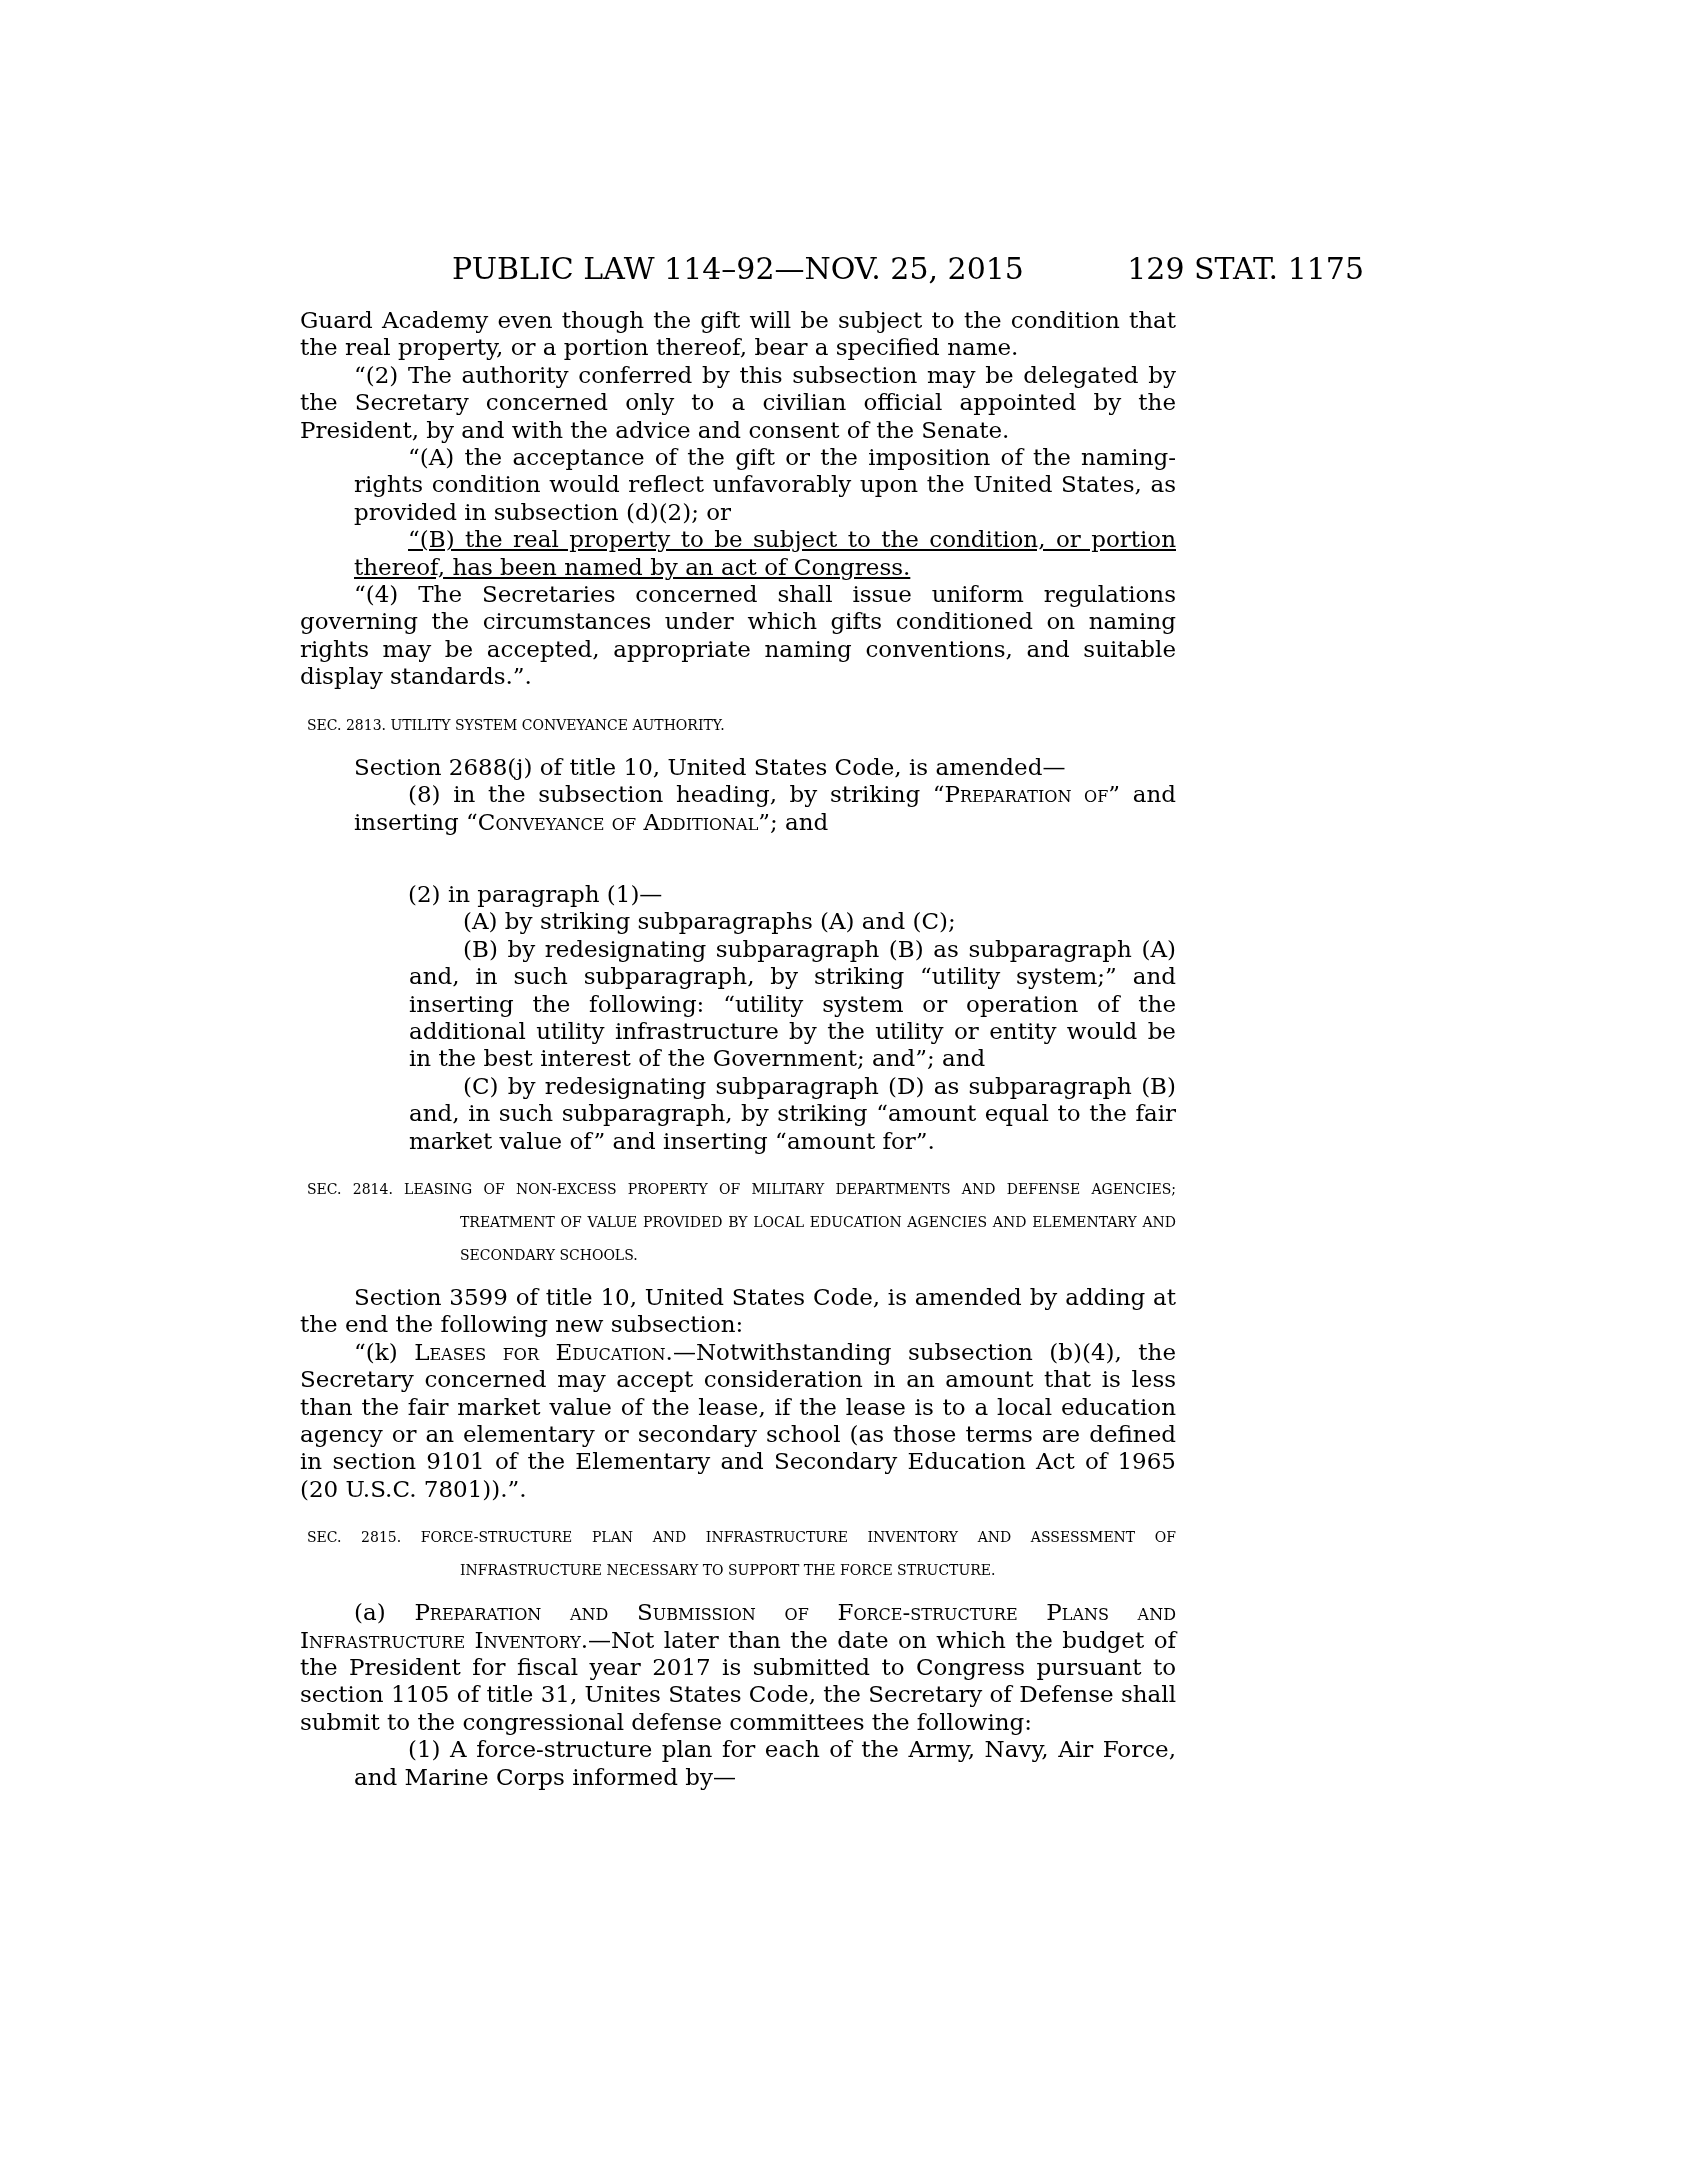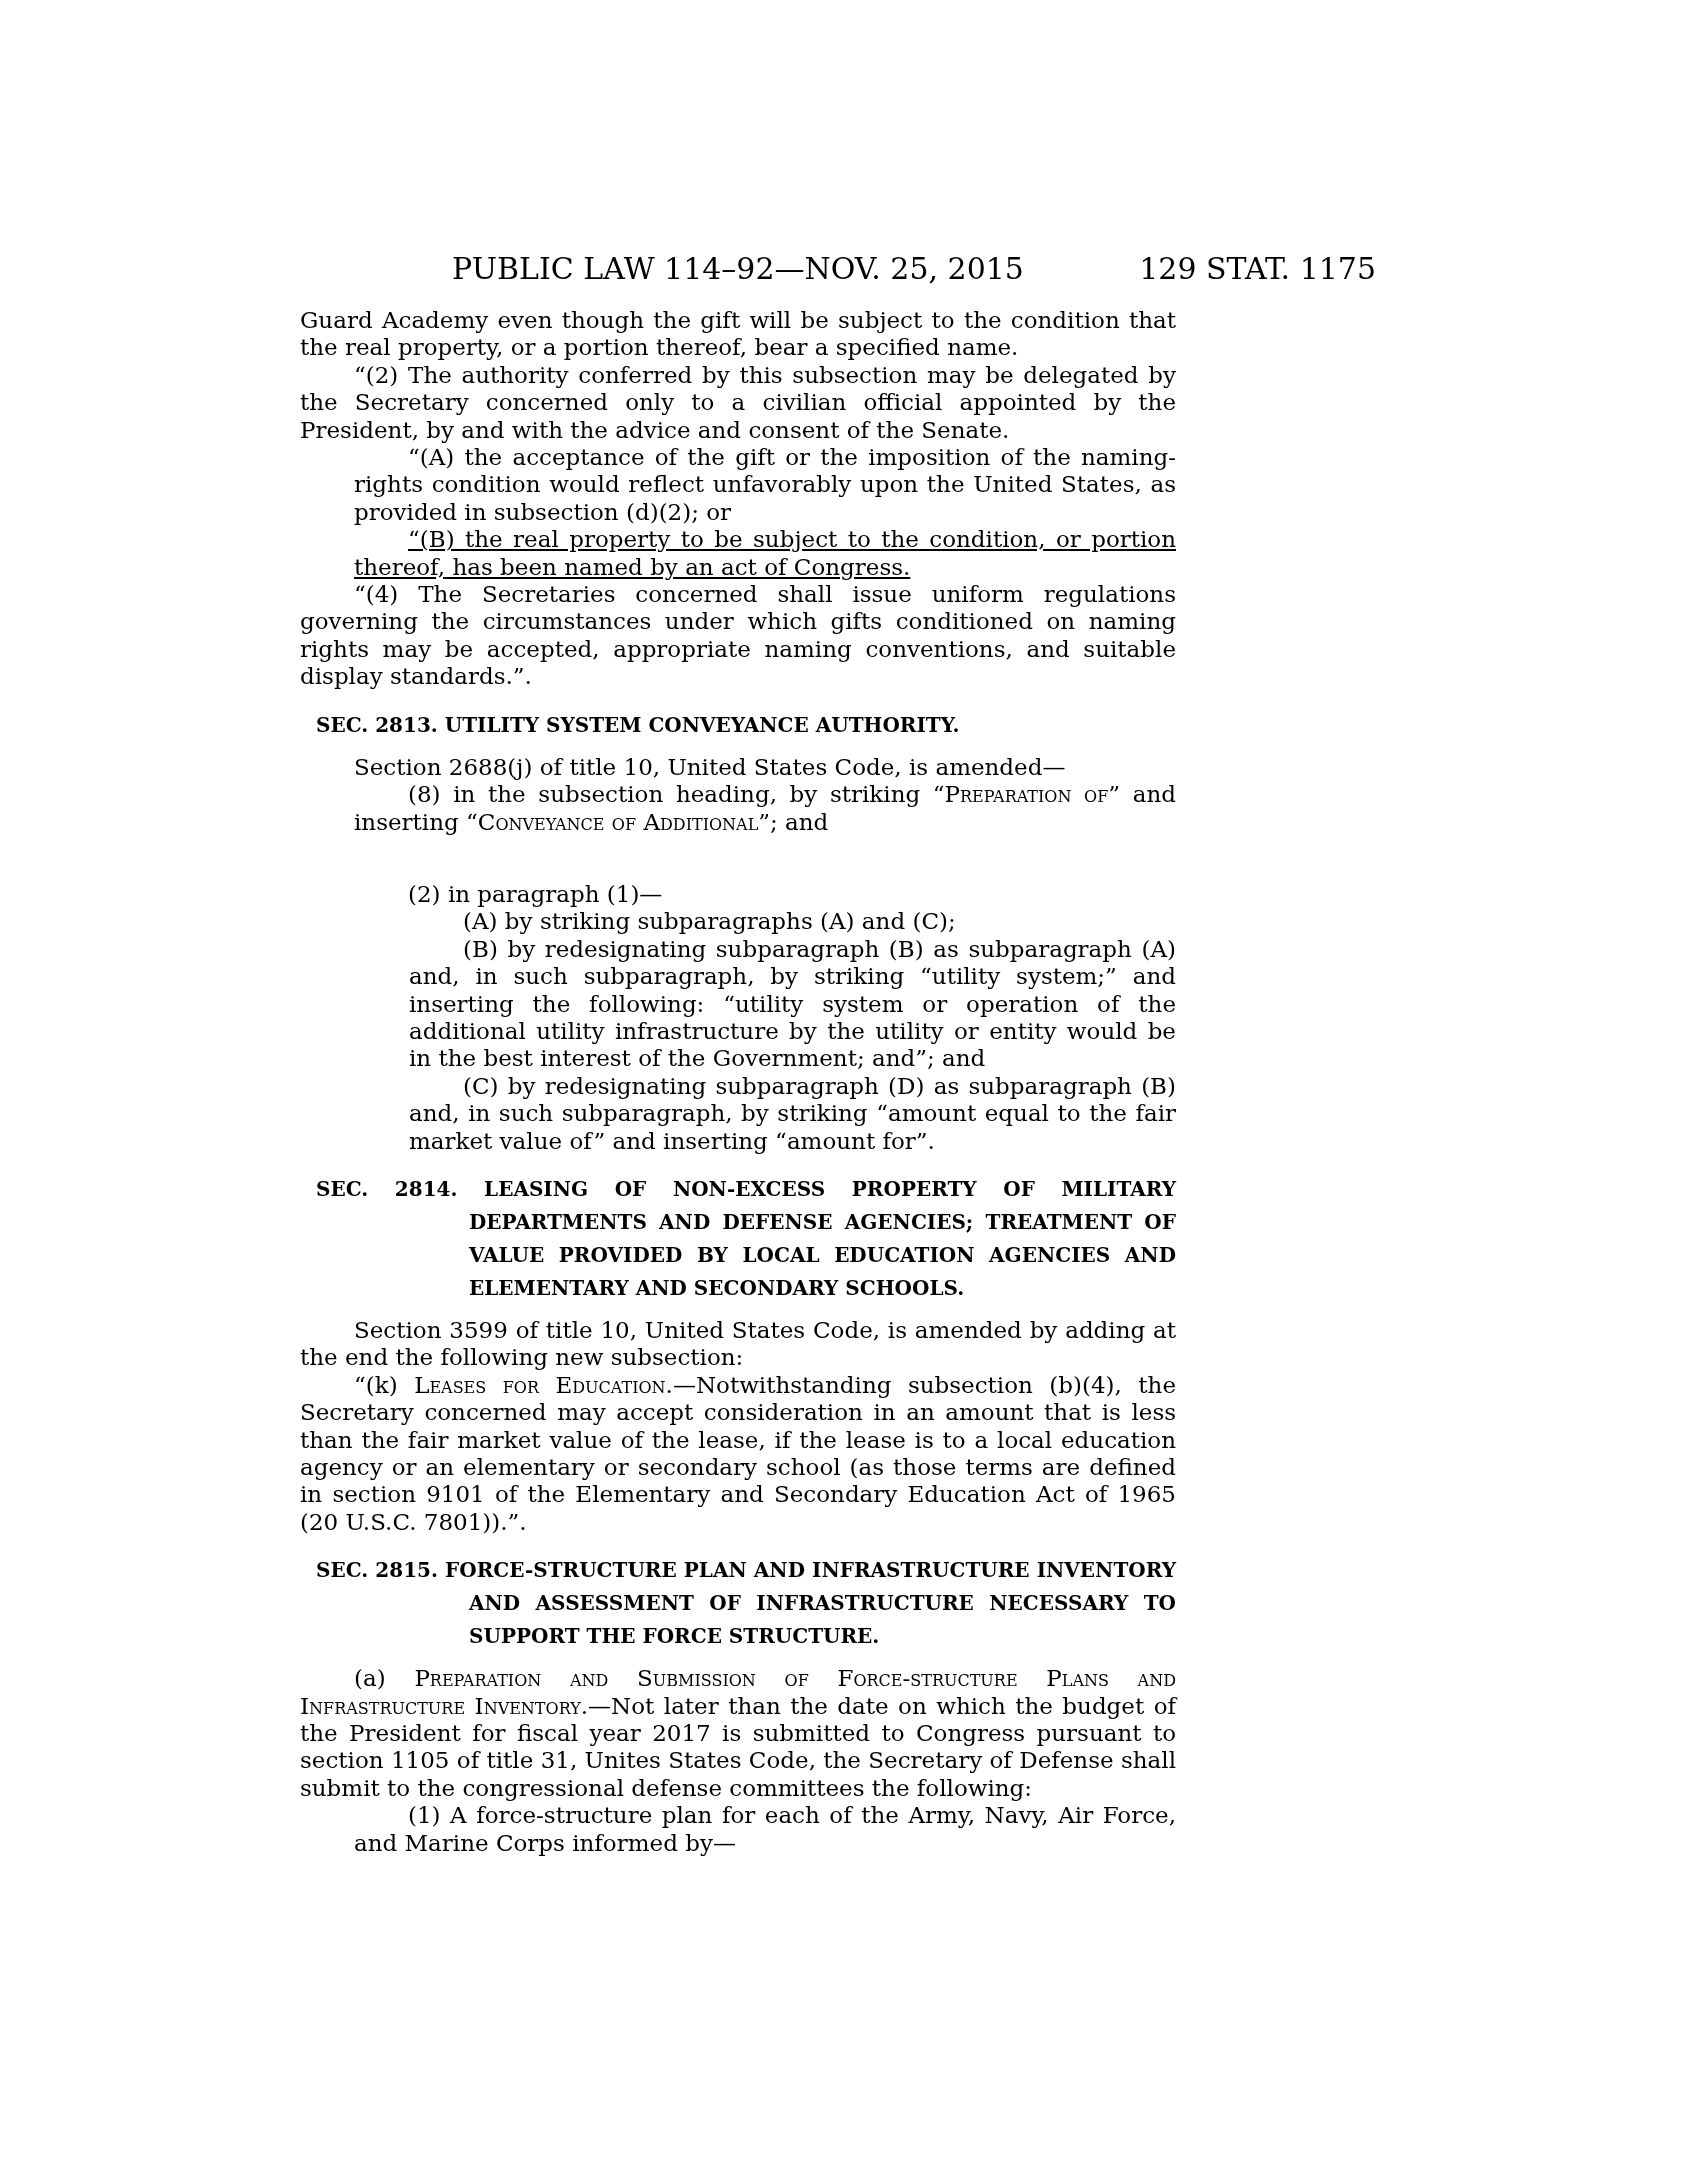--- a/index.html
+++ b/index.html
@@ -27,40 +27,40 @@
     white-space: nowrap;
   }
   .running-head .law {
     position: absolute;
     left: 0;
     width: 876px;
     text-align: center;
   }
   .running-head .stat {
     position: absolute;
-    right: 0;
+    right: 12px;
     text-align: right;
   }
   .doc-body {
     position: absolute;
     left: 300px;
     top: 307px;
     width: 876px;
     font-size: 23px;
     line-height: 27.4px;
     text-align: justify;
   }
   .para {
     margin: 0;
   }
   .sec-heading {
-    font-weight: bold;
-    font-size: 20px;
+    font-weight: normal;
+    font-size: 14px;
     line-height: 33px;
-    margin: 18px 0 12px 16px;
+    margin: 18px 0 12px 7px;
     padding-left: 153px;
     text-indent: -153px;
     text-align: justify;
   }
   .smallcaps {
     font-variant: small-caps;
   }
 </style>
 </head>
 <body>

